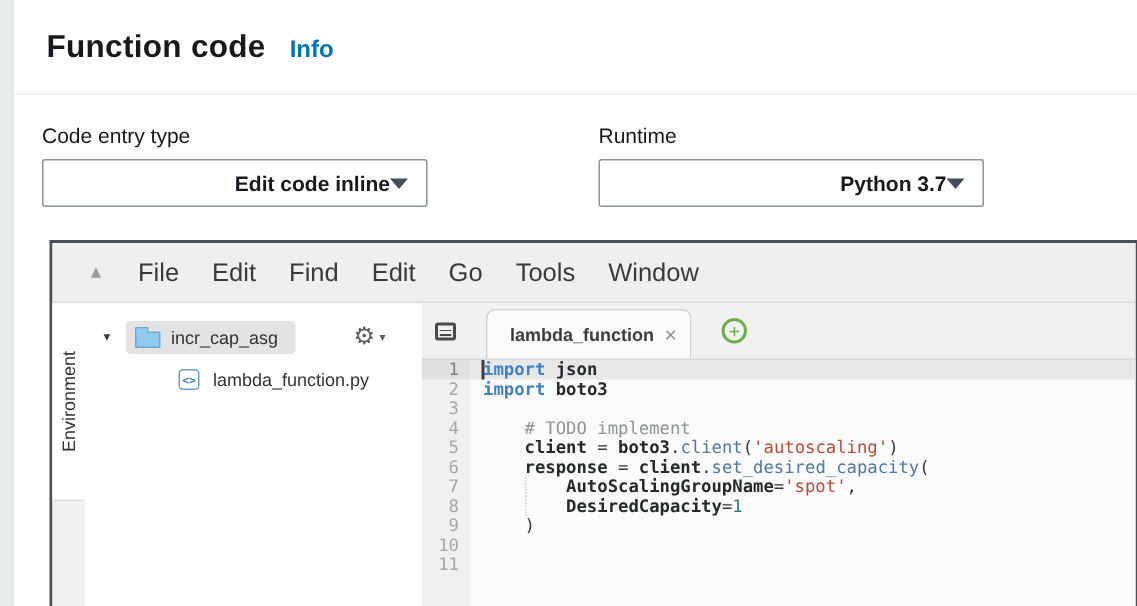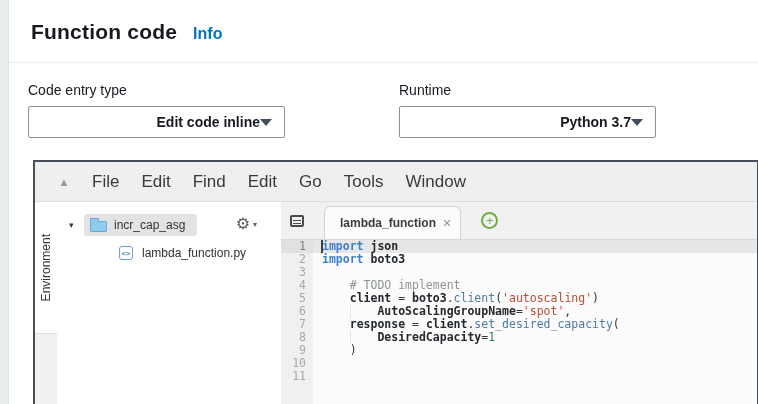--- a/index.html
+++ b/index.html
@@ -190,22 +190,22 @@
               <div class="gutter-cell">9</div>
               <div class="gutter-cell">10</div>
               <div class="gutter-cell">11</div>
             </div>
           <div class="code-lines">
               <div class="code-line active"><i class="cursor-bar"></i><span class="tk-kw">import</span><span class="tk-pl"> </span><span class="tk-id">json</span></div>
               <div class="code-line"><span class="tk-kw">import</span><span class="tk-pl"> </span><span class="tk-id">boto3</span></div>
               <div class="code-line"></div>
               <div class="code-line"><span class="tk-pl">    </span><span class="tk-com"># TODO implement</span></div>
               <div class="code-line"><span class="tk-pl">    </span><span class="tk-id">client</span><span class="tk-pl"> = </span><span class="tk-id">boto3</span><span class="tk-pl">.</span><span class="tk-fn">client</span><span class="tk-pl">(</span><span class="tk-str">'autoscaling'</span><span class="tk-pl">)</span></div>
+              <div class="code-line"><span class="tk-pl">    </span><span class="tk-id">response</span><span class="tk-pl"> = </span><span class="tk-id">client</span><span class="tk-pl">.</span><span class="tk-fn">set_desired_capacity</span><span class="tk-pl">(</span></div>
               <div class="code-line"><i class="indent-guide"></i><span class="tk-pl">        </span><span class="tk-id">AutoScalingGroupName</span><span class="tk-pl">=</span><span class="tk-str">'spot'</span><span class="tk-pl">,</span></div>
-              <div class="code-line"><span class="tk-pl">    </span><span class="tk-id">response</span><span class="tk-pl"> = </span><span class="tk-id">client</span><span class="tk-pl">.</span><span class="tk-fn">set_desired_capacity</span><span class="tk-pl">(</span></div>
               <div class="code-line"><i class="indent-guide"></i><span class="tk-pl">        </span><span class="tk-id">DesiredCapacity</span><span class="tk-pl">=</span><span class="tk-num">1</span></div>
               <div class="code-line"><span class="tk-pl">    )</span></div>
               <div class="code-line"></div>
             </div>
         </div>
       </div>
 
     </div>
   </div>
 </div>

